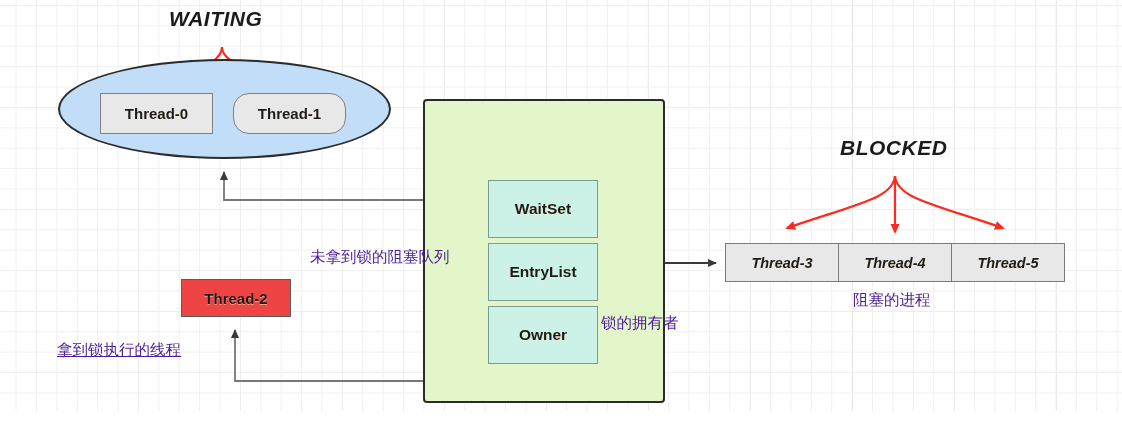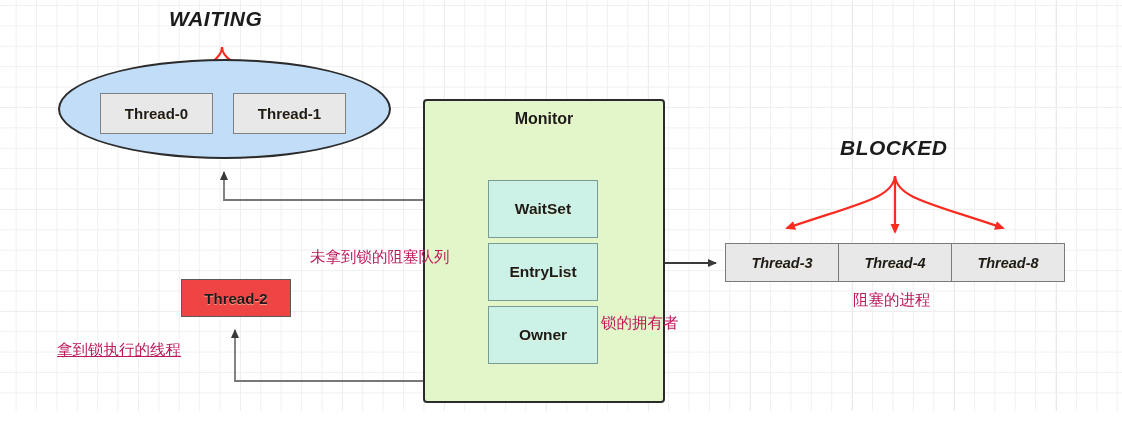--- a/index.html
+++ b/index.html
@@ -59,21 +59,21 @@
     border: 2.5px solid #2b2b2b;
     border-radius: 50%;
     background: #c2ddf7;
   }
   .thread-grey {
     background: #e8e8e8;
     border: 1.5px solid #808080;
     font-size: 15px;
   }
   .box-t0 { left: 100px; top: 93px; width: 113px; height: 41px; }
-  .box-t1 { left: 233px; top: 93px; width: 113px; height: 41px; }
+  .box-t1 { left: 233px; top: 93px; width: 113px; height: 41px; border-radius: 16px; }
 
   .monitor-box {
     left: 423px; top: 99px;
     width: 242px; height: 304px;
     background: #e2f6c9;
     border: 2.5px solid #2b2b2b;
     border-radius: 4px;
     display: block;
   }
   .monitor-title {
@@ -138,21 +138,21 @@
     color: #1b1b1b;
     white-space: nowrap;
     letter-spacing: 0.5px;
   }
   .lbl-waiting { left: 169px; top: 7px; }
   .lbl-blocked { left: 840px; top: 136px; }
 
   .cn-label {
     position: absolute;
     font-size: 15.5px;
-    color: #be185d;
+    color: #4c1d95;
     white-space: nowrap;
     font-family: "DejaVu Sans", "Liberation Sans", sans-serif;
   }
   .cn-entrylist { left: 310px; top: 247px; }
   .cn-owner     { left: 601px; top: 313px; }
   .cn-thread2   { left: 57px;  top: 340px; text-decoration: underline; }
   .cn-blocked   { left: 853px; top: 290px; }
 </style>
 </head>
 <body>
@@ -197,31 +197,30 @@
 
   <div class="state-label lbl-blocked">BLOCKED</div>
 
   <div class="state-label lbl-waiting">WAITING</div>
 
   <div class="node ellipse-waiting"></div>
   <div class="node thread-grey box-t0">Thread-0</div>
   <div class="node thread-grey box-t1">Thread-1</div>
 
   <div class="node monitor-box"></div>
-  <div class="monitor-title">Monitor</div>
   <div class="node inner-box box-waitset">WaitSet</div>
   <div class="node inner-box box-entrylist">EntryList</div>
   <div class="node inner-box box-owner">Owner</div>
 
   <div class="node thread-blue">Thread-2</div>
 
   <div class="blocked-row">
     <div class="blocked-cell">Thread-3</div>
     <div class="blocked-cell">Thread-4</div>
-    <div class="blocked-cell">Thread-8</div>
+    <div class="blocked-cell">Thread-5</div>
   </div>
 
   <div class="cn-label cn-entrylist">未拿到锁的阻塞队列</div>
   <div class="cn-label cn-owner">锁的拥有者</div>
   <div class="cn-label cn-thread2">拿到锁执行的线程</div>
   <div class="cn-label cn-blocked">阻塞的进程</div>
 
 </div>
 
 </body></html>

